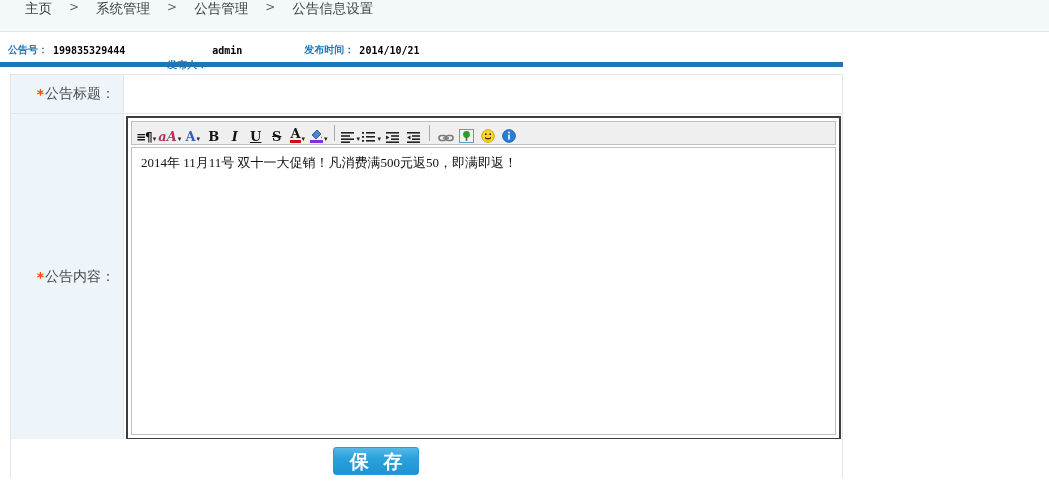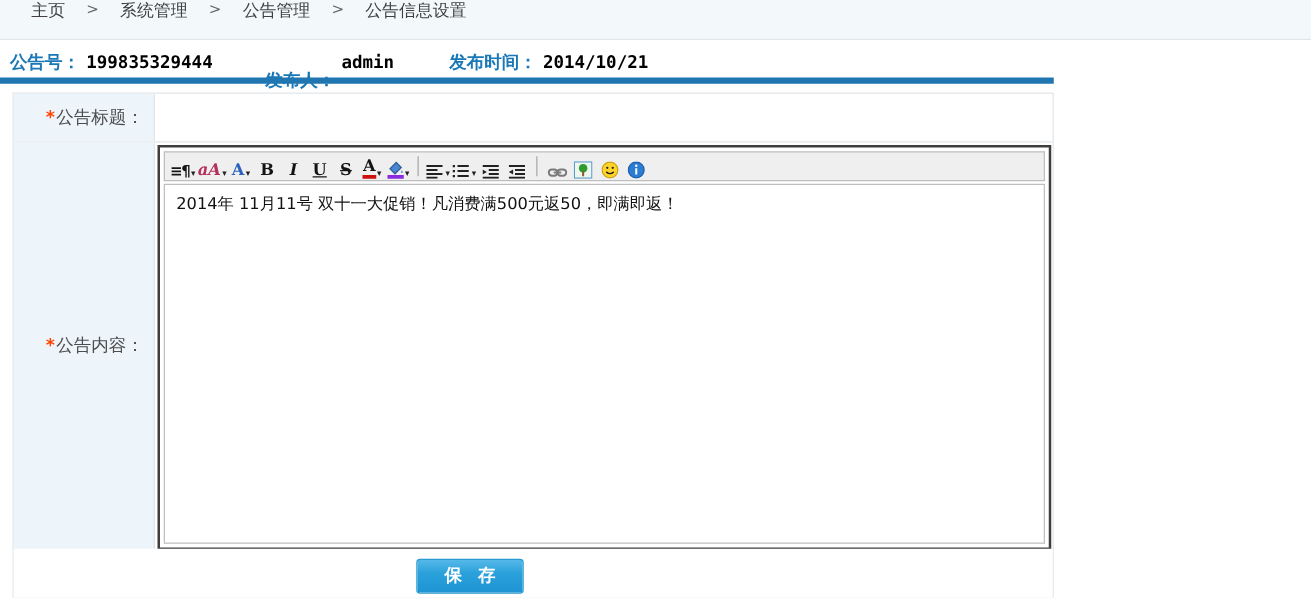--- a/index.html
+++ b/index.html
@@ -9,24 +9,24 @@
   
   .crumb-bar{position:absolute;left:0;top:0;width:1049px;height:32px;
              background:#f3f8fb;border-bottom:1px solid #e1e6ea;
              display:flex;align-items:flex-start;padding-left:25px;box-sizing:border-box;
              font-size:13.5px;color:#3f3f3f;}
   .crumb-item{cursor:pointer;}
   .crumb-sep{color:#666;margin:0 17px;font-size:12px;}
 
   
   .info-bar{position:absolute;left:0;top:38px;height:24px;display:flex;align-items:center;
-            font-size:14px;font-weight:bold;}
+            font-size:10px;font-weight:bold;}
   .info-label{color:#1a78b6;}
   .info-value{color:#000;margin-left:5px;font-family:"DejaVu Sans Mono","Liberation Mono",monospace;}
-  .p1{margin-left:8px;} .p2{margin-left:42px;margin-top:30px;} .p3{margin-left:44px;}
+  .p1{margin-left:8px;} .p2{margin-left:42px;margin-top:30px;} .p3{margin-left:62px;}
 
   .blue-bar{position:absolute;left:0;top:62px;width:843px;height:5px;background:#2076b1;}
 
   
   .form-box{position:absolute;left:10px;top:74px;width:833px;height:404px;
             border:1px solid #e2e6e9;box-sizing:border-box;background:#fff;}
   .row-title{display:flex;height:38px;}
   .row-content{display:flex;height:326px;border-top:1px solid #e2e6e9;box-sizing:border-box;}
   .label-cell{width:113px;min-width:113px;background:#edf4fa;border-right:1px solid #e2e6e9;
               display:flex;align-items:center;justify-content:flex-end;
@@ -36,41 +36,41 @@
   .title-input{position:absolute;left:5px;top:6px;width:704px;height:22px;
                border:1px solid #c6c6c6;font-size:14px;padding:1px 4px;box-sizing:content-box;
                font-family:"DejaVu Sans","Liberation Sans",sans-serif;color:#111;outline:none;}
 
   
   .editor{position:absolute;left:2px;top:2px;width:715px;height:324px;
           border:2px solid #3e3e3e;box-sizing:border-box;background:#fff;padding:3px;}
   .toolbar{height:24px;background:#efefef;border:1px solid #bfbfbf;box-sizing:border-box;
            display:flex;align-items:center;padding:0 3px;}
   .edit-area{margin-top:2px;border:1px solid #bfbfbf;box-sizing:border-box;height:288px;
-             background:#fff;padding:6px 9px;font-size:13px;color:#111;cursor:text;overflow:hidden;}
+             background:#fff;padding:6px 9px;font-size:13px;color:#111;cursor:text;overflow:hidden;font-family:Liberation Serif, serif;}
 
   .tb-btn{display:inline-flex;align-items:flex-end;justify-content:center;height:19px;
           min-width:19px;margin:0 1px;cursor:pointer;line-height:1;
           font-family:"DejaVu Serif","Liberation Serif",serif;font-size:13px;color:#141414;}
   .tb-sep{width:1px;height:16px;background:#a9a9a9;margin:0 5px;}
   .drop::after{content:"▾";font-size:7px;color:#222;margin-left:1px;align-self:flex-end;}
   .g-format{font-family:"DejaVu Sans",sans-serif;font-weight:bold;font-size:12px;letter-spacing:-1px;}
   .g-font{color:#b5305a;font-weight:bold;font-style:italic;}
   .g-size{color:#2b62c0;font-weight:bold;}
   .g-b{font-weight:bold;}
   .g-i{font-style:italic;font-weight:bold;}
   .g-u{text-decoration:underline;font-weight:bold;}
   .g-s{text-decoration:line-through;font-weight:bold;}
   .g-color{font-weight:bold;border-bottom:3px solid #cc1111;}
   .bucket-wrap{border-bottom:3px solid #8a2be2;display:inline-flex;}
 
   
   .row-buttons{position:relative;height:39px;background:#fff;}
   .btn{position:absolute;top:8px;width:86px;height:28px;border-radius:3px;color:#fff;
-       font-size:14px;font-weight:bold;letter-spacing:4px;text-align:center;line-height:27px;
+       font-size:19px;font-weight:bold;letter-spacing:4px;text-align:center;line-height:27px;
        cursor:pointer;box-sizing:border-box;padding-left:4px;}
   .btn-save{left:322px;border:1px solid #2a9ad2;
             background:linear-gradient(180deg,#55b8e8 0%,#2aa1db 40%,#1e95d3 100%);}
   .btn-reset{left:432px;border:1px solid #5aa51d;
              background:linear-gradient(180deg,#93d65b 0%,#6cbf2b 40%,#5db31e 100%);}
 </style>
 </head>
 <body>
 
 <div class="page">

